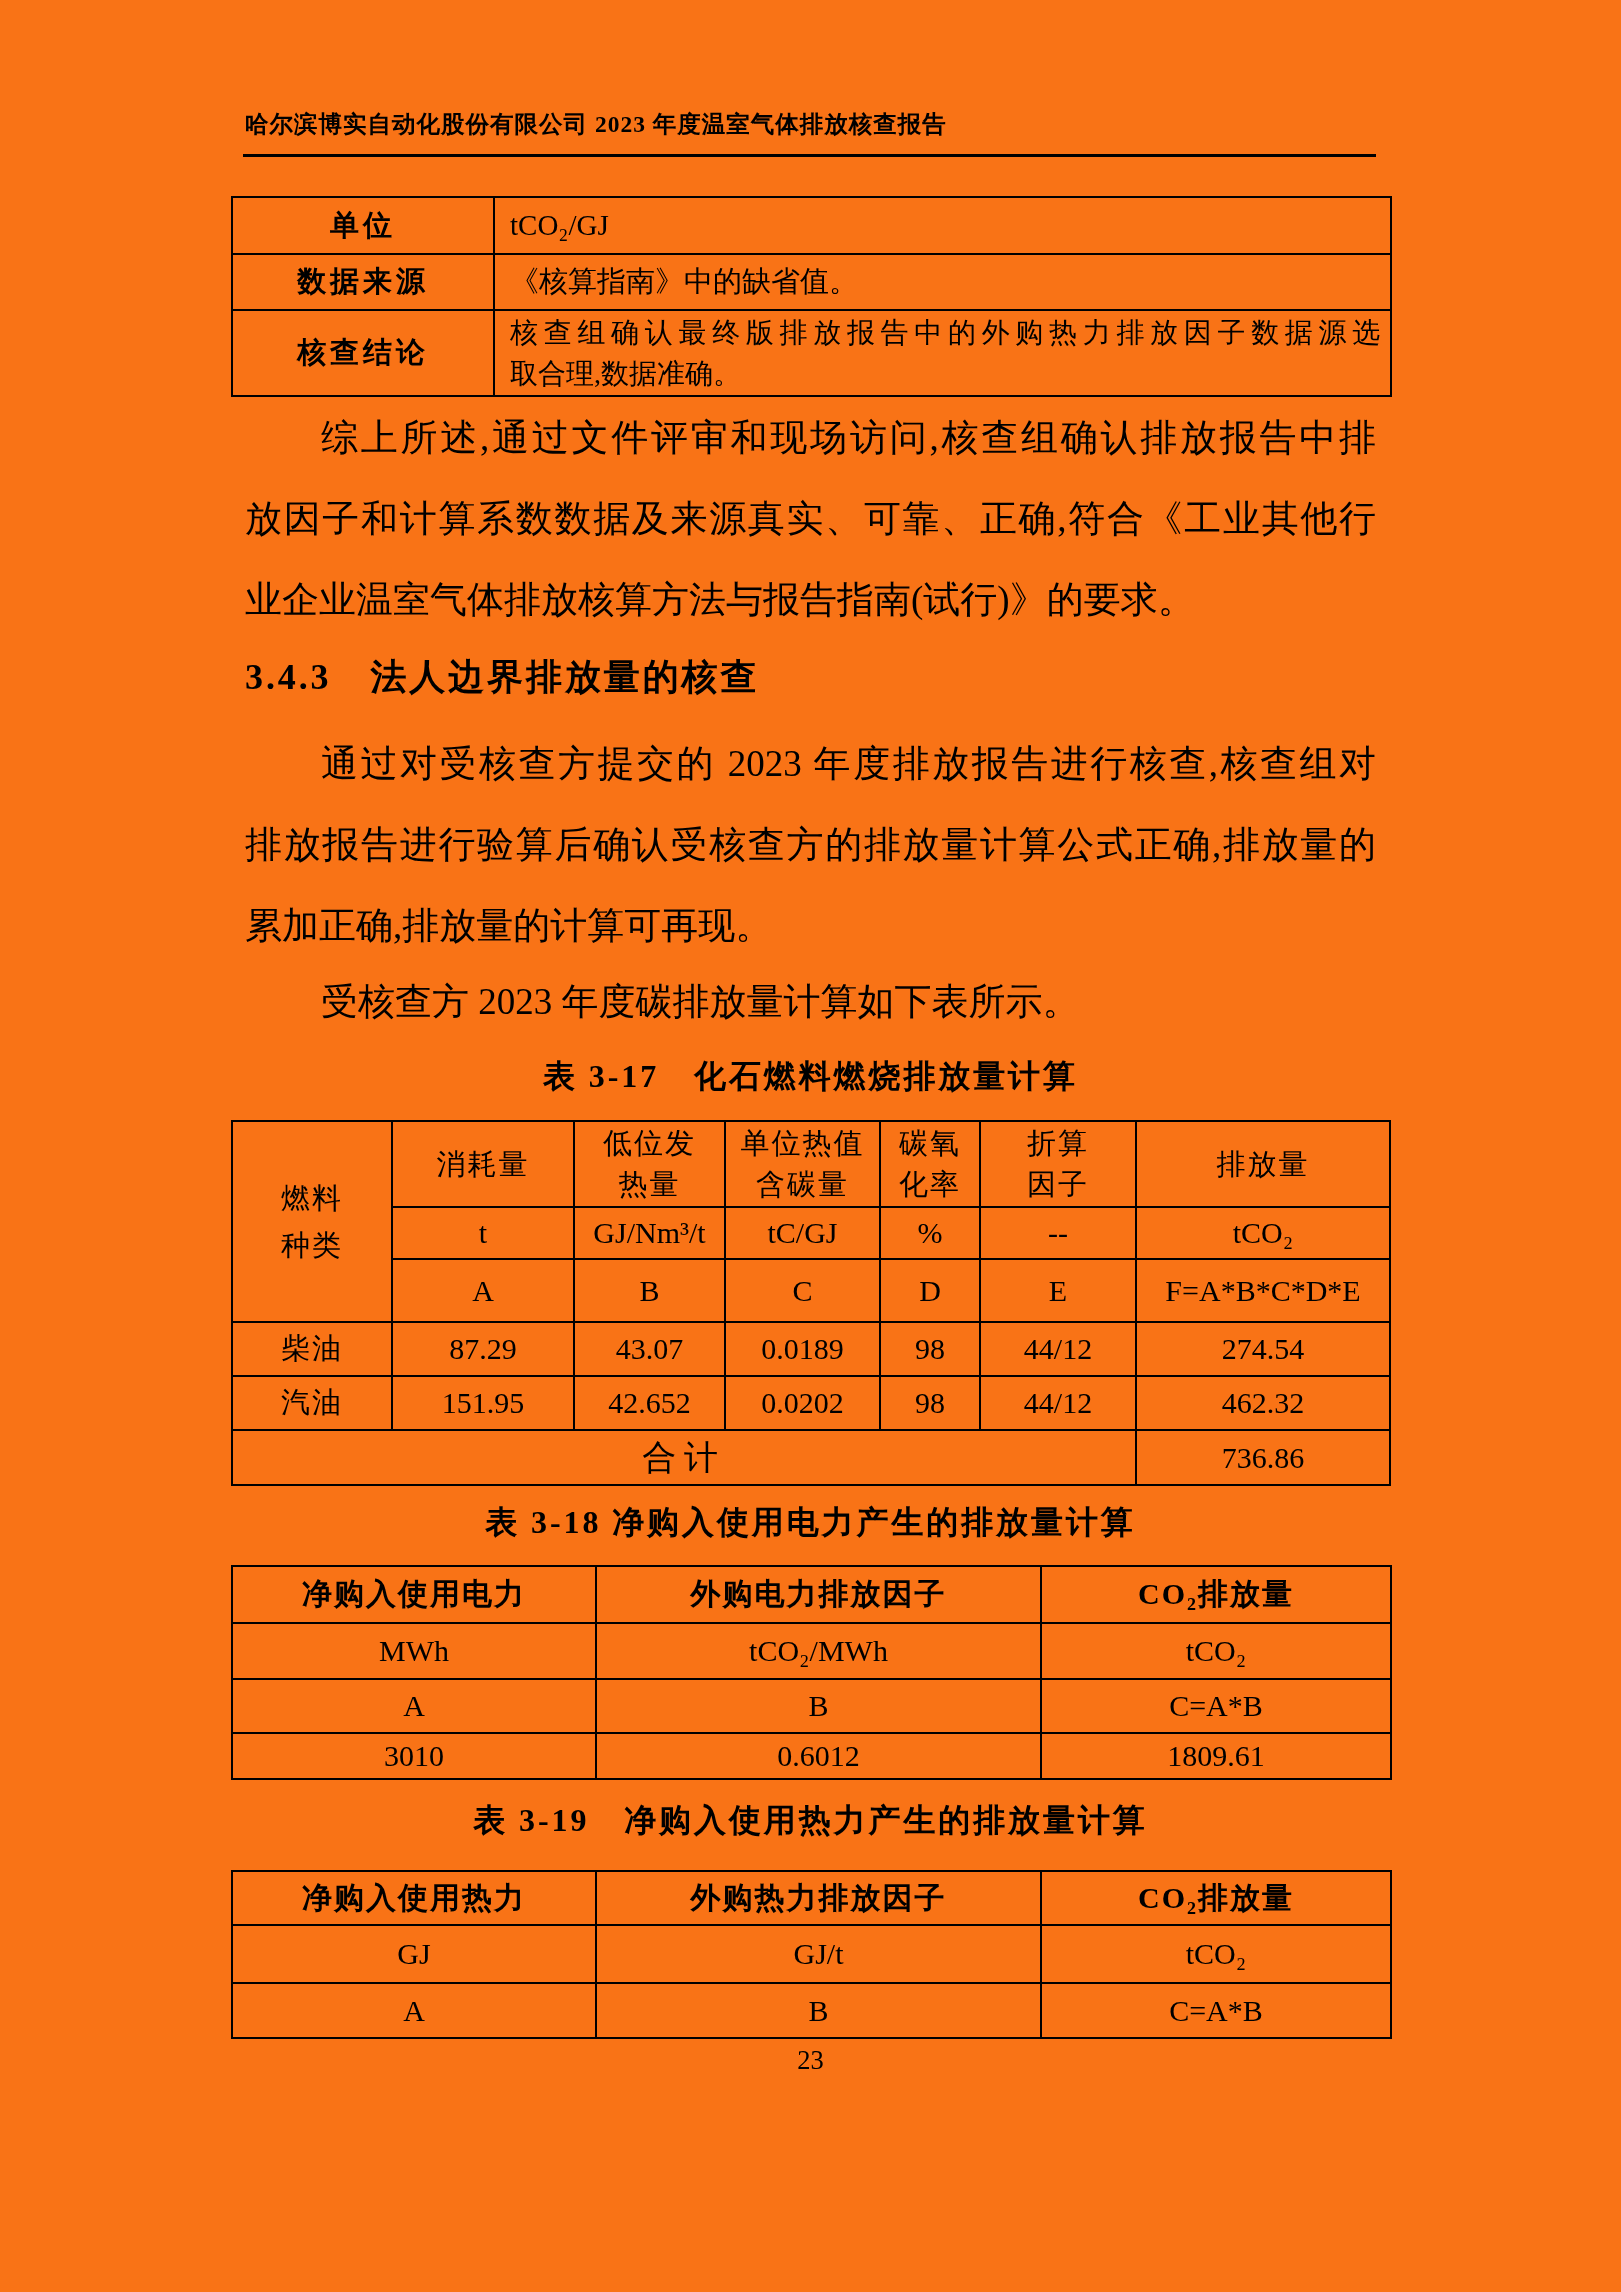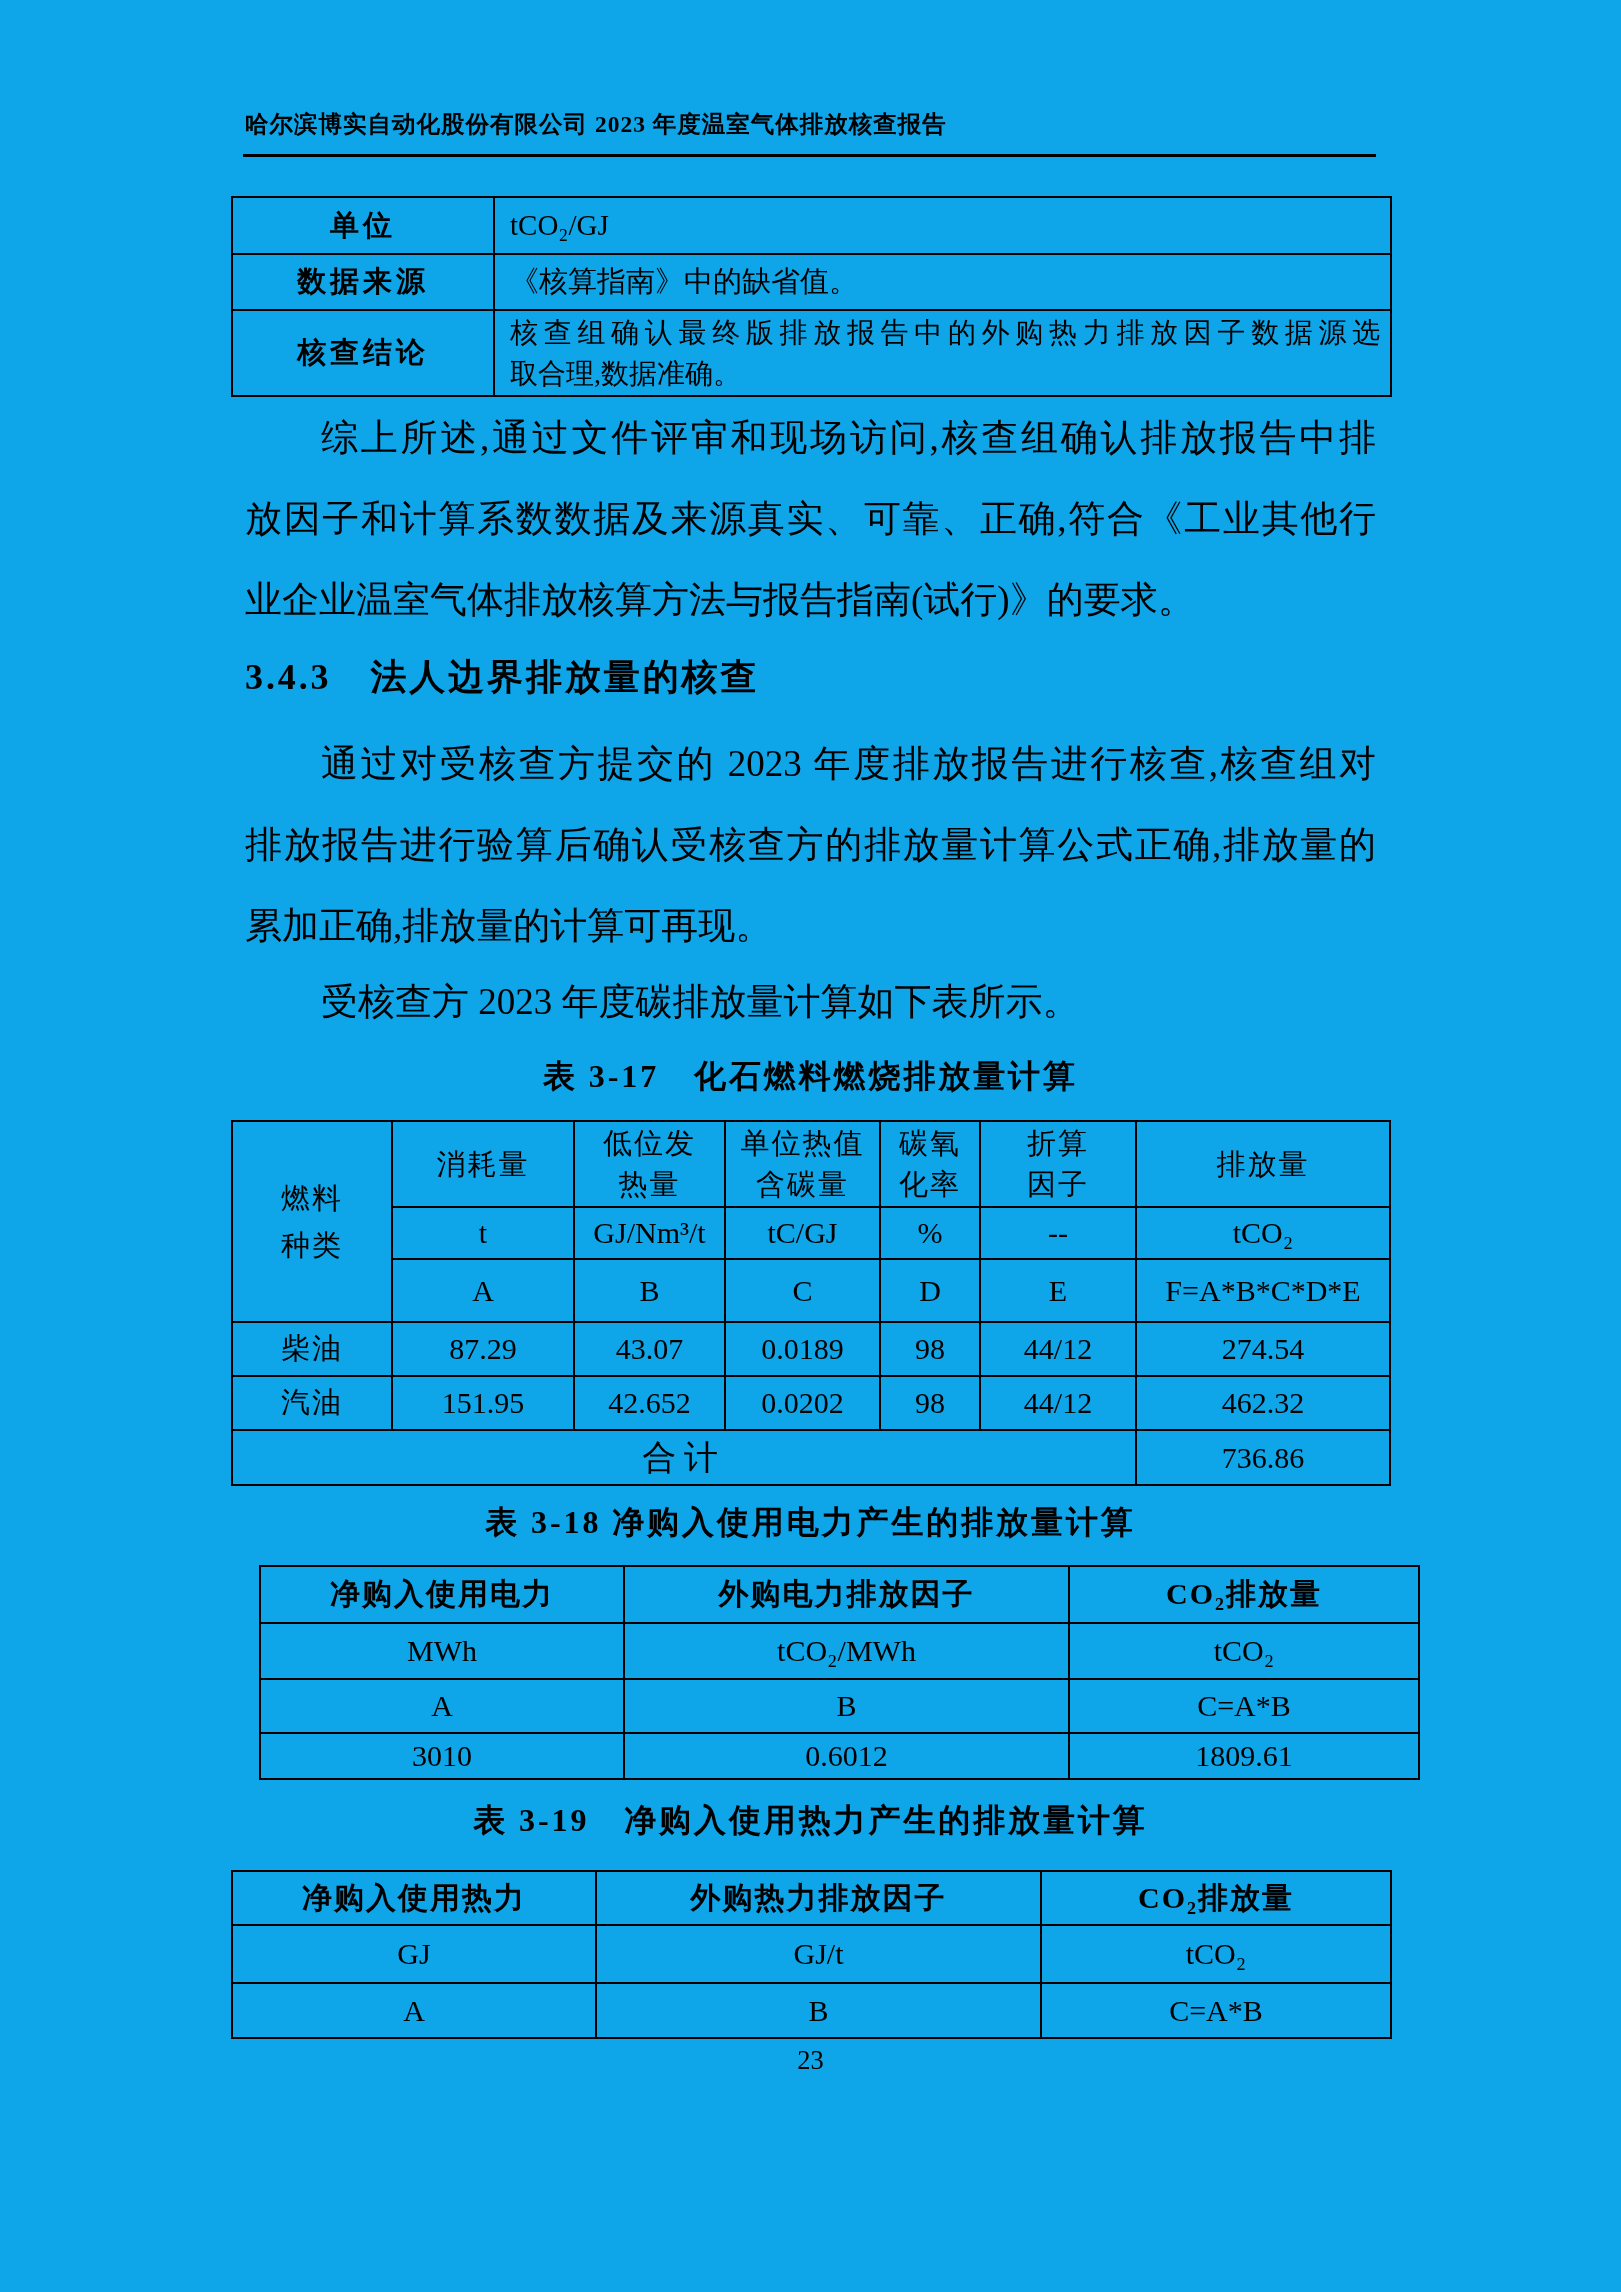--- a/index.html
+++ b/index.html
@@ -1,17 +1,17 @@
 <!DOCTYPE html>
 <html><head>
 <meta charset="utf-8">
 <style>
   html,body { margin:0; padding:0; background:#ffffff; }
   .page {
-    position:relative; width:1621px; height:2293px; background:#0ea5e9;
+    position:relative; width:1621px; height:2293px; background:#f97316;
     font-family:"Liberation Serif","DejaVu Serif",serif; color:#000000;
     overflow:hidden;
   }
   
   .header-title {
     position:absolute; left:245px; top:108px; font-size:23.5px; font-weight:bold;
     letter-spacing:1px; white-space:nowrap;
   }
   .header-rule { position:absolute; left:243px; top:154px; width:1133px; height:2.9px; background:#000; }
 
@@ -58,21 +58,21 @@
   .t317 .hr3 { height:63px; }
   .t317 .dr  { height:54px; }
   .t317 .tr-total { height:55px; }
   .cjk-head { font-size:29px; white-space:pre-line; line-height:41px; letter-spacing:2px; }
   .fuel-col { font-size:29px; white-space:pre-line; line-height:47px; letter-spacing:2px; }
   .fuel-name { font-size:29px; letter-spacing:2px; }
   .total-label { letter-spacing:7.8px; font-size:34px; }
 
   
   .t3x { position:absolute; left:231px; width:1159px; font-size:30px; text-align:center; }
-  .t318 { top:1565px;margin-left:28px; }
+  .t318 { top:1565px; }
   .t319 { top:1870px; }
   .t3x .hrow { height:57px; }
   .t3x .hrow td { font-weight:bold; font-size:30px; letter-spacing:2px; }
   .t318 .r2 { height:56px; }
   .t318 .r3 { height:54px; }
   .t318 .r4 { height:46px; }
   .t319 .hrow { height:54px; }
   .t319 .r2 { height:58px; }
   .t319 .r3 { height:55px; }
 

